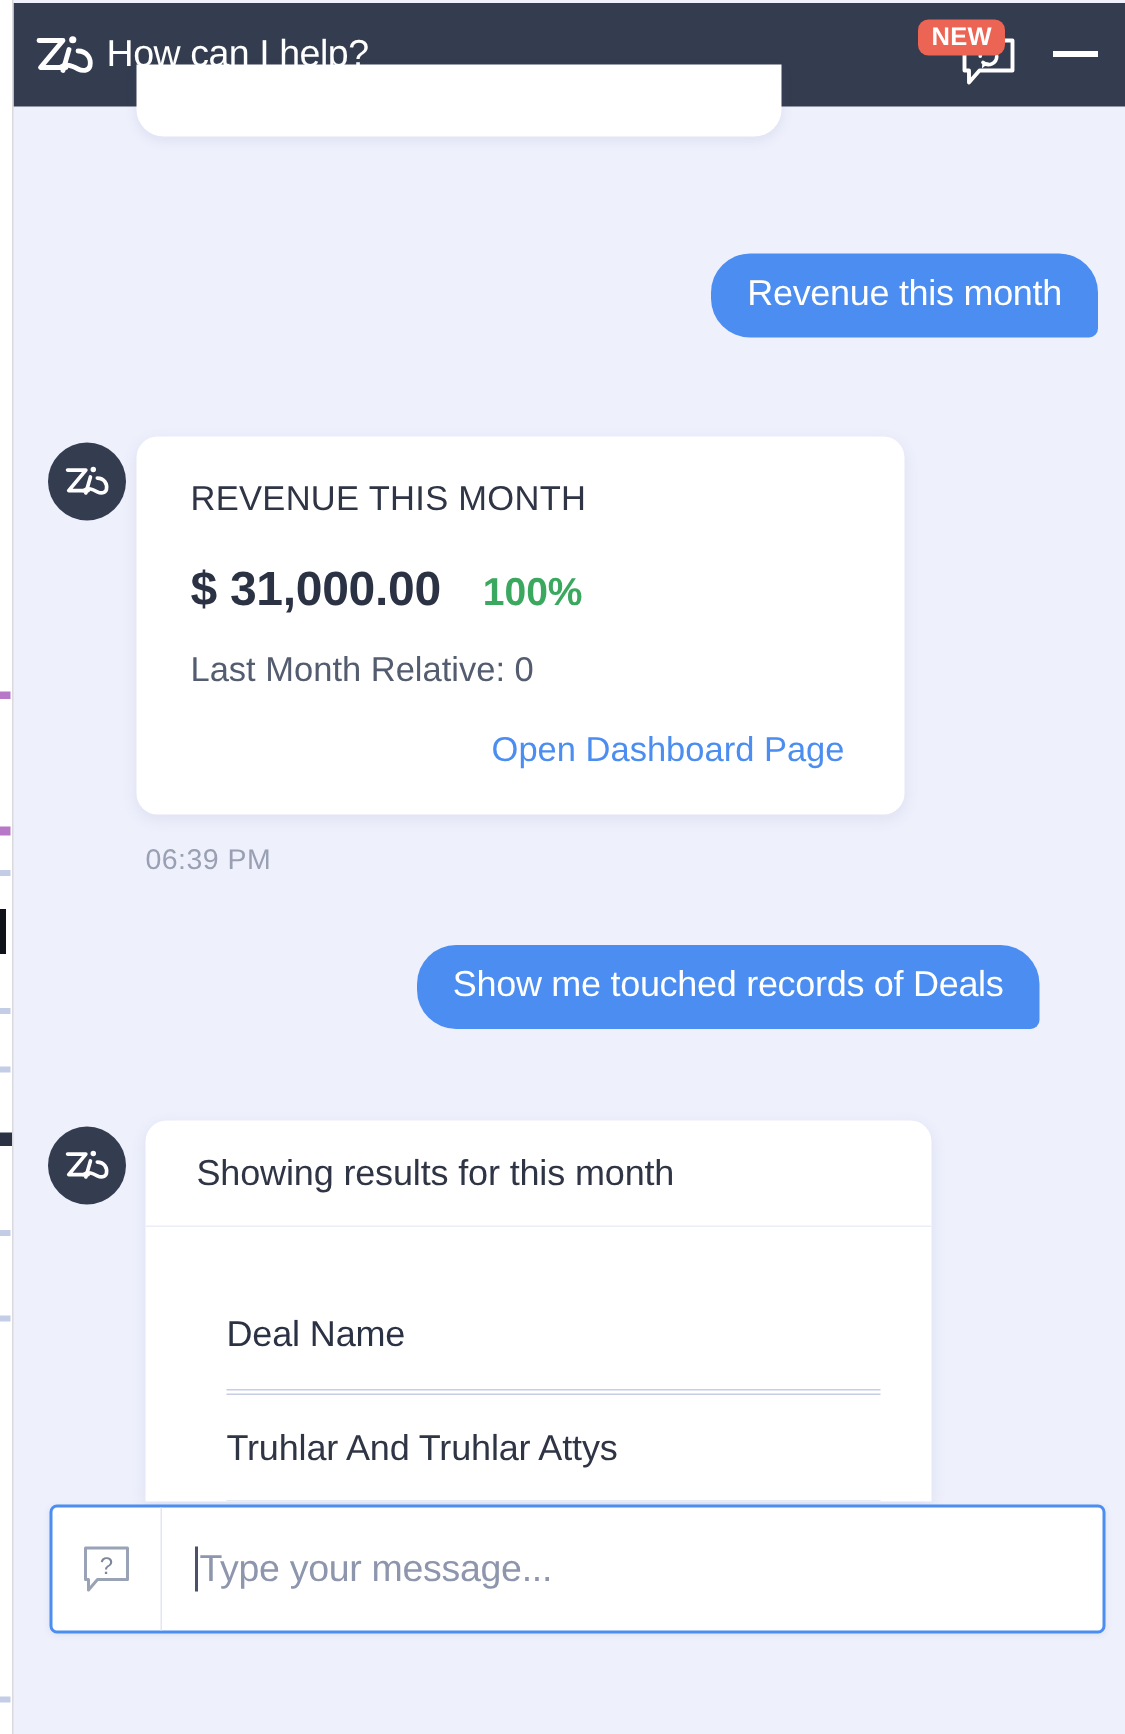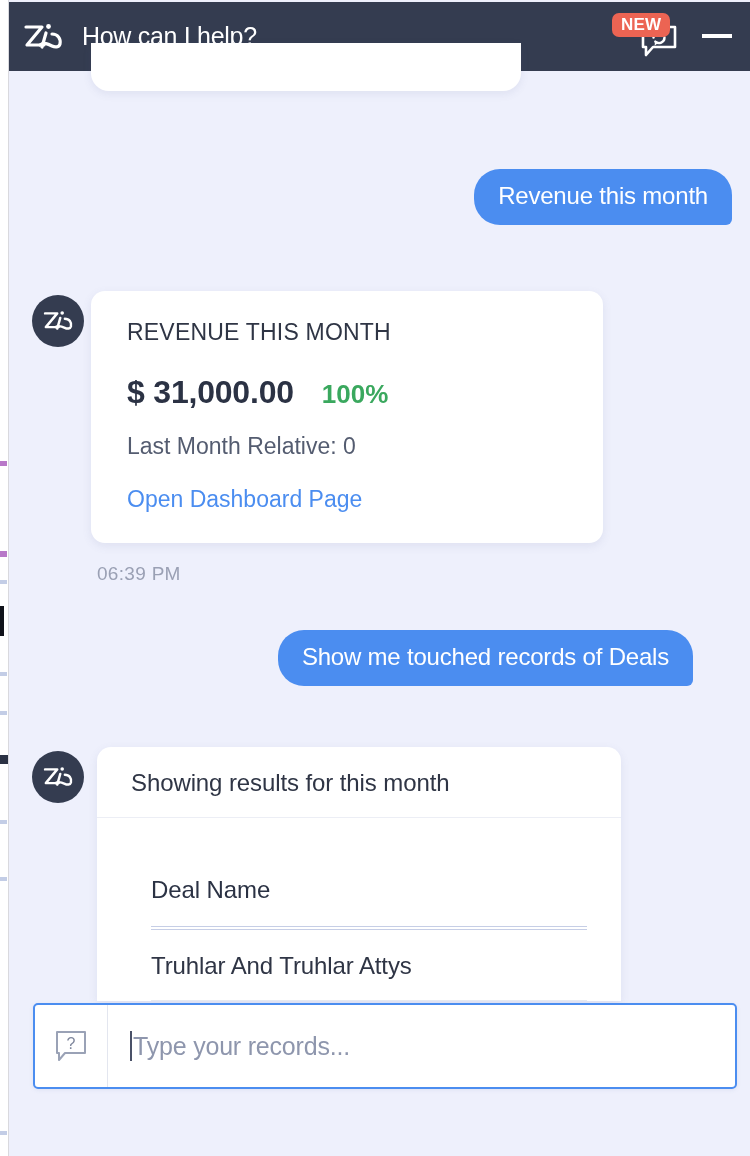--- a/index.html
+++ b/index.html
@@ -58,21 +58,21 @@
   #zia-logo-mark {
     width: 44px; height: 36px;
     flex: 0 0 auto;
     display: flex; align-items: center; justify-content: center;
   }
   #header-title {
     color: #ffffff;
     font-size: 25px;
     font-weight: 400;
     letter-spacing: -0.3px;
-    margin-left: 17px;
+    margin-left: 6px;
     white-space: nowrap;
   }
   #header-spacer { flex: 1 1 auto; }
 
   #new-chat-control {
     position: relative;
     width: 62px; height: 48px;
     flex: 0 0 auto;
     margin-right: 22px;
   }
@@ -179,21 +179,21 @@
   }
   #revenue-subtext {
     margin-top: 22px;
     font-size: 23px;
     color: #545c70;
     font-weight: 400;
   }
   #open-dashboard-link {
     display: block;
     margin-top: 26px;
-    text-align: left;
+    text-align: right;
     padding-right: 40px;
     font-size: 23px;
     color: #4b8df0;
     text-decoration: none;
     cursor: pointer;
   }
   #revenue-timestamp {
     position: absolute;
     left: 88px; top: 492px;
     font-size: 19px;
@@ -392,17 +392,17 @@
 
   <div id="composer">
     <div id="composer-help-button">
       <svg width="34" height="34" viewBox="0 0 34 34" fill="none">
         <path d="M3 3 H31 V24 H11 L5 31 V24 H3 Z" stroke="#9aa2b6" stroke-width="2" stroke-linejoin="round" fill="none"></path>
         <text x="17" y="20" font-family="Liberation Sans, sans-serif" font-size="16" fill="#7e869c" text-anchor="middle">?</text>
       </svg>
     </div>
     <div id="composer-input-wrap">
       <div id="composer-caret"></div>
-      <div id="composer-placeholder">Type your records...</div>
+      <div id="composer-placeholder">Type your message...</div>
     </div>
   </div>
 
 </div>
 
 </body></html>

